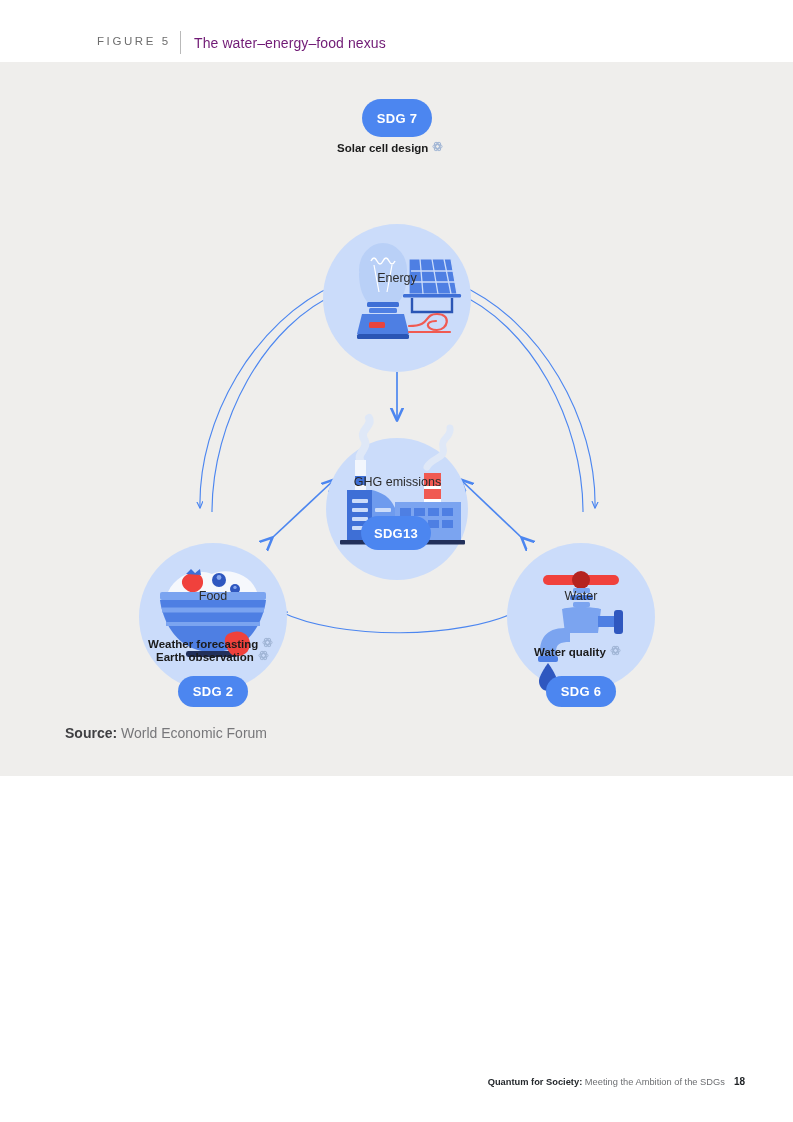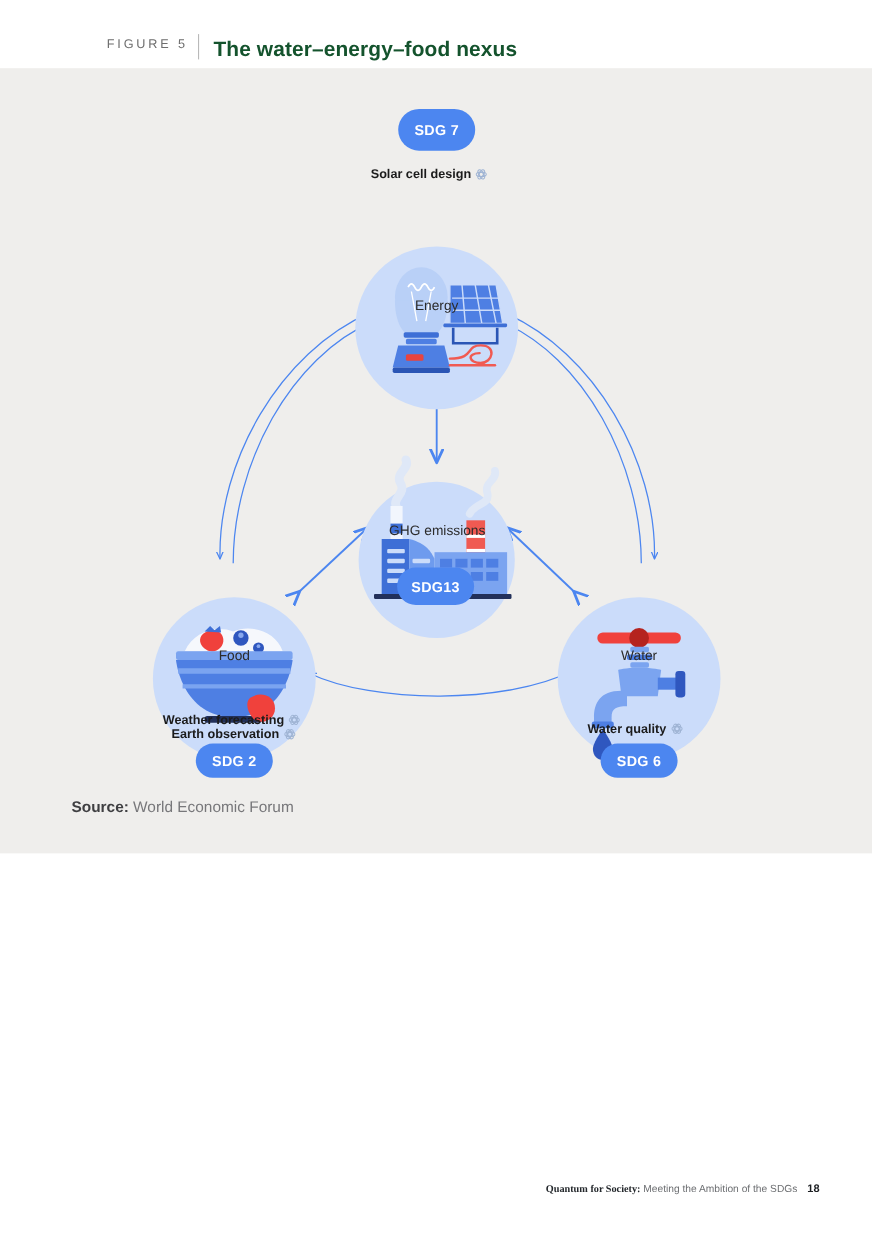--- a/index.html
+++ b/index.html
@@ -21,21 +21,21 @@
     position:absolute;left:97px;top:35px;
     font-size:11.5px;letter-spacing:2.6px;color:#6e6e6e;
     font-weight:400;
   }
   .fig-divider{
     position:absolute;left:180px;top:31px;width:1px;height:23px;
     background:#b9b9b9;
   }
   .fig-title{
     position:absolute;left:194px;top:35px;
-    font-size:19px;font-weight:700;color:#14532d;letter-spacing:.1px;
+    font-size:14px;font-weight:400;color:#701a75;letter-spacing:.1px;
   }
 
   
   .panel{
     position:absolute;left:0;top:62px;width:793px;height:714px;
     background:#efeeec;
   }
   .svg-stage{position:absolute;left:0;top:0;width:793px;height:714px;}
 
   
@@ -53,21 +53,21 @@
   #pill-sdg7{left:362px;top:37px;width:70px;height:38px;}
   #pill-sdg13{left:361px;top:454px;width:70px;height:34px;}
   #pill-sdg2{left:178px;top:614px;width:70px;height:31px;text-align:right;}
   #pill-sdg6{left:546px;top:614px;width:70px;height:31px;}
 
   
   .usecase{
     position:absolute;
     font-size:11.5px;font-weight:700;color:#1b1b1b;
     white-space:nowrap;
-    display:flex;margin-top:12px;
+    display:flex;align-items:center;
   }
   .usecase .atom{margin-left:4px;display:inline-block;}
   #uc-solar{left:337px;top:79px;}
   #uc-water{left:534px;top:583px;}
   #uc-weather{left:148px;top:575px;}
   #uc-earth{left:156px;top:588px;}
 
   
   .node-label{
     position:absolute;
@@ -87,21 +87,21 @@
   .source b{color:#3f3f42;font-weight:700;}
 
   
   .body-area{position:absolute;left:0;top:776px;width:793px;height:346px;background:#fff;}
 
   
   .footer{
     position:absolute;right:48px;top:1076px;
     font-size:9.3px;color:#6d6f72;white-space:nowrap;
   }
-  .footer b{color:#24282c;font-weight:700;font-family:Liberation Serif, serif;}
+  .footer b{color:#24282c;font-weight:700;}
   .footer .pg{color:#1c1f22;font-weight:700;margin-left:9px;font-size:10px;text-align:right;}
 </style>
 </head>
 <body>
 
 <div class="fig-header">
   <div class="fig-label">FIGURE 5</div>
   <div class="fig-divider"></div>
   <div class="fig-title">The water–energy–food nexus</div>
 </div>

